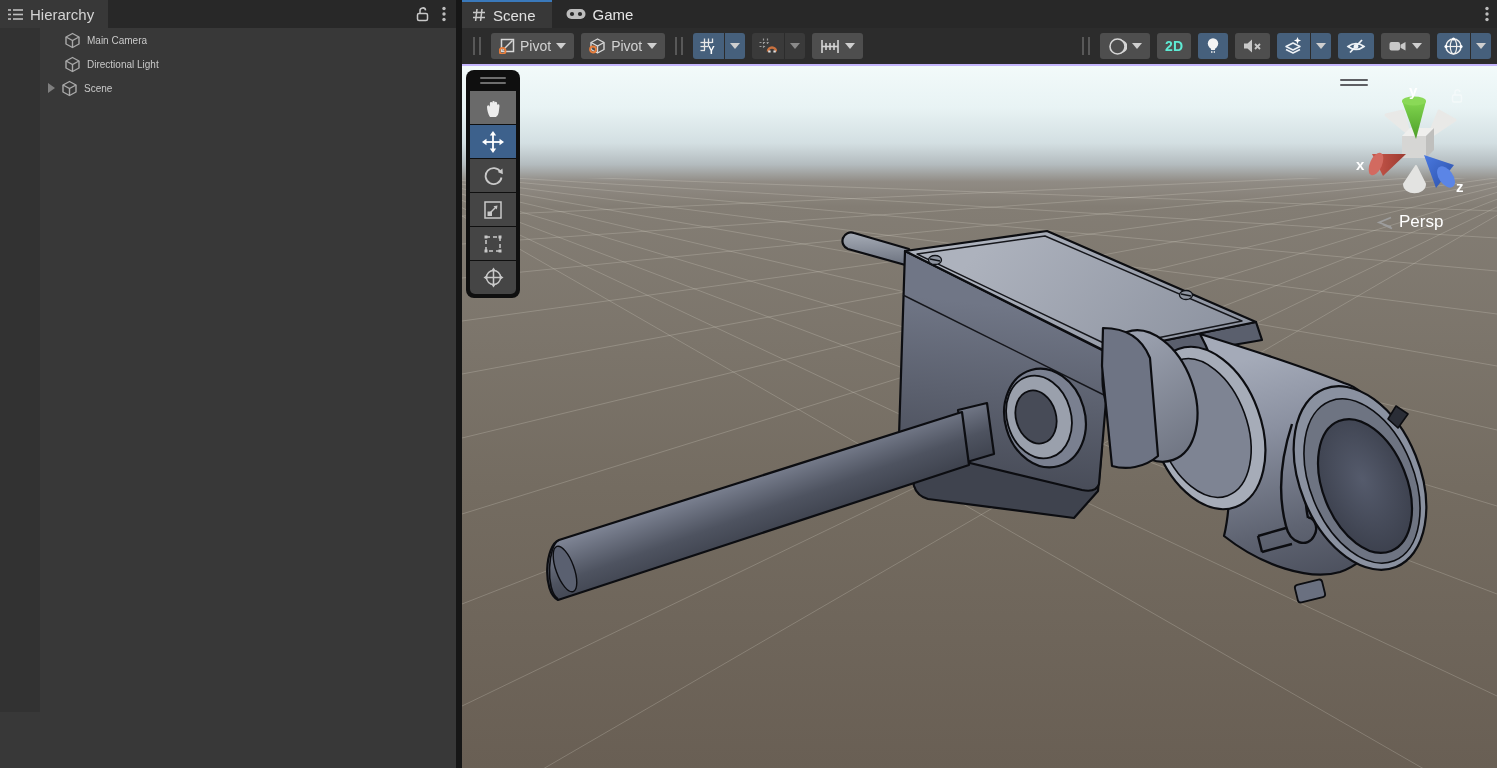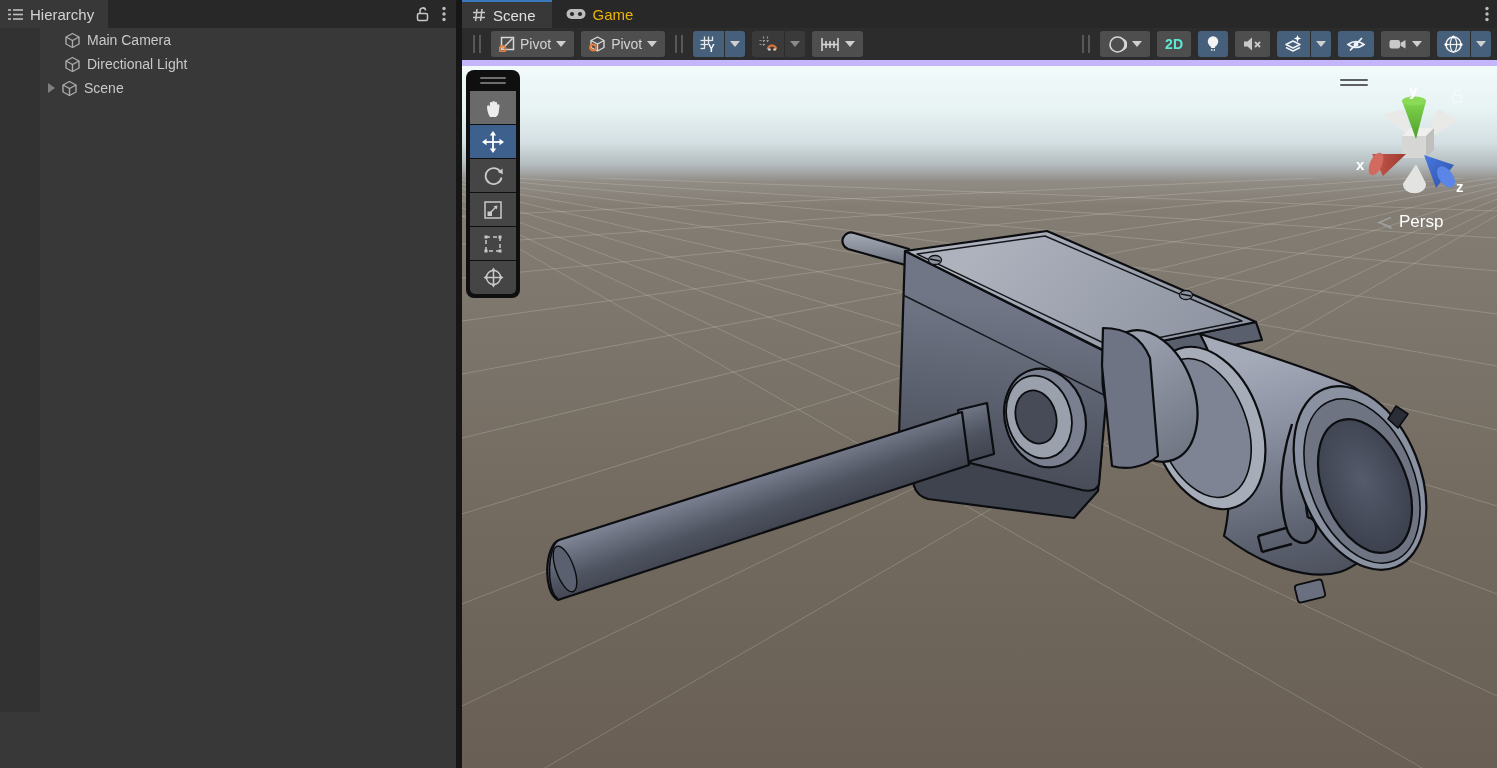--- a/index.html
+++ b/index.html
@@ -23,38 +23,38 @@
   .searchfield input::placeholder { color:#828282; }
 
   .lp-scenerow { height:24px; background:#414141; display:flex; align-items:center; gap:6px; padding:0 10px 0 42px; }
   .lp-scenerow .scene-name { color:#ececec; font-size:15px; font-weight:bold; }
   .lp-scenerow .spacer, .lp-tabbar .spacer, .rp-tabbar .spacer { flex:1; }
 
   .lp-body { position:relative; height:calc(768px - 28px - 32px - 24px); background:#383838; }
   .lp-gutter { position:absolute; left:0; top:0; width:40px; height:100%; background:#323232; }
   .lp-row { position:relative; height:24px; display:flex; align-items:center; gap:6px; padding-left:64px; }
   .lp-row.has-arrow { padding-left:48px; }
-  .lp-row span { color:#c9c9c9; font-size:14px; }
+  .lp-row span { color:#c9c9c9; font-size:10px; }
 
   .tri-down { width:0; height:0; border-left:5px solid transparent; border-right:5px solid transparent; border-top:7px solid #8e8e8e; }
   .tri-right { width:0; height:0; border-top:5px solid transparent; border-bottom:5px solid transparent; border-left:7px solid #7f7f7f; }
 
   
   .divider { position:absolute; left:456px; top:0; width:6px; height:768px; background:#161616; }
 
   
   .right-panel { position:absolute; left:462px; top:0; width:1035px; height:768px; background:#2c2c2c; }
   .rp-tabbar { height:28px; background:#282828; display:flex; align-items:stretch; }
   .tab-scene { display:flex; align-items:center; gap:7px; background:#383838; border-top:2px solid #3a79bb; padding:0 16px 0 10px; }
   .tab-scene span { color:#e0e0e0; font-size:15px; }
   .tab-game { display:flex; align-items:center; gap:7px; padding:0 16px 0 14px; }
-  .tab-game span { color:#eab308; font-size:15px; }
+  .tab-game span { color:#e5e5e5; font-size:15px; }
   .rp-tabbar .bar-icons { margin-left:auto; display:flex; align-items:center; padding-right:8px; }
 
-  .rp-toolbar { height:38px; background:#2c2c2c; display:flex; align-items:center; gap:7px; padding:0 6px 0 8px; border-bottom:6px solid #c4b5fd; }
+  .rp-toolbar { height:38px; background:#2c2c2c; display:flex; align-items:center; gap:7px; padding:0 6px 0 8px; border-bottom:2px solid #c4b5fd; }
   .tb-handle { width:8px; height:18px; border-left:2px solid #585858; border-right:2px solid #585858; margin:0 3px; }
   .tbtn { height:26px; background:#4e4e4e; border-radius:3px; display:flex; align-items:center; gap:5px; padding:0 8px; color:#d2d2d2; font-size:14px; }
   .tbtn.on { background:#46607c; }
   .tbtn.dim { background:#3a3a3a; }
   .split { display:flex; gap:1px; }
   .split .main { border-radius:3px 0 0 3px; padding:0 7px; }
   .split .arr  { border-radius:0 3px 3px 0; padding:0 5px; }
   .caret { width:0; height:0; border-left:5px solid transparent; border-right:5px solid transparent; border-top:6px solid #cfcfcf; }
   .caret.dim2 { border-top-color:#8a8a8a; }
   .rgroup { margin-left:auto; display:flex; align-items:center; gap:7px; }

